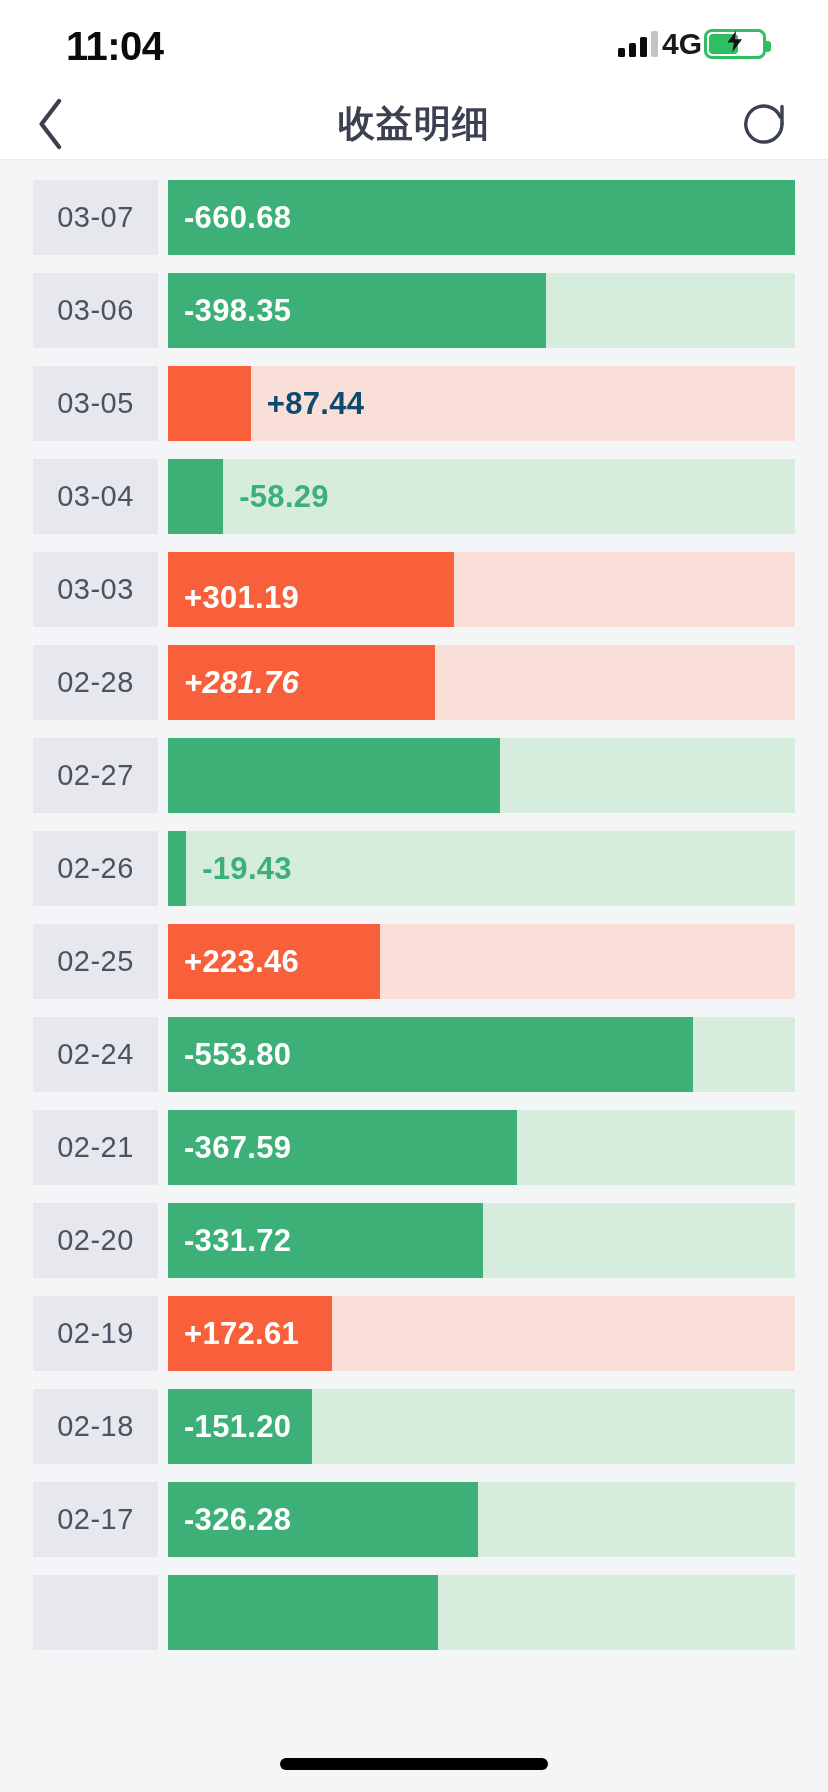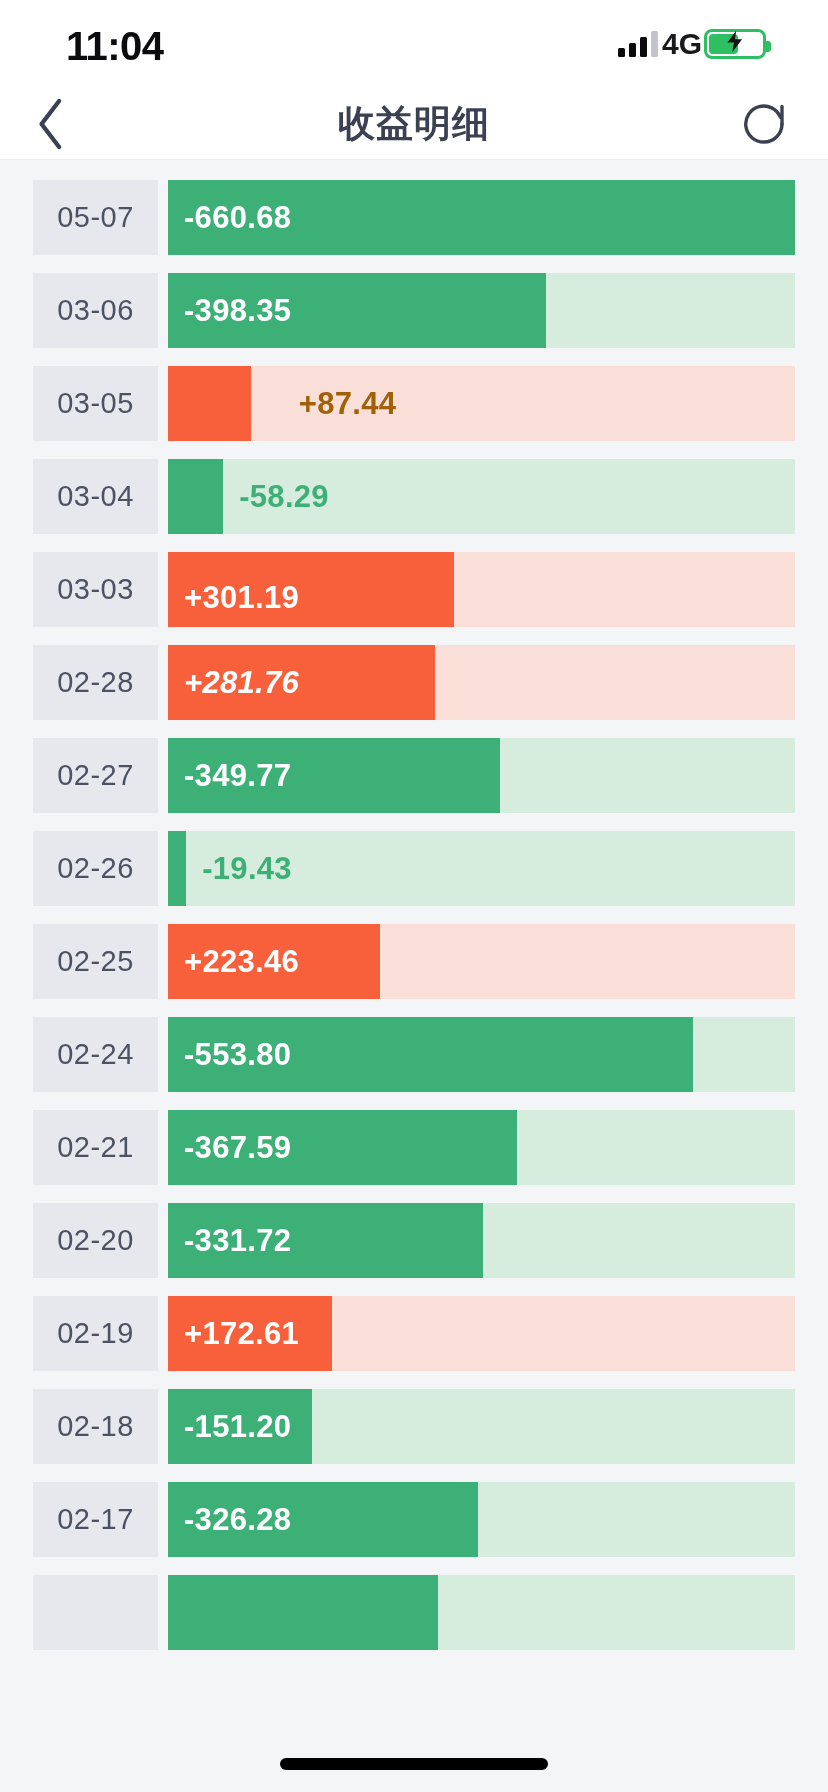--- a/index.html
+++ b/index.html
@@ -206,21 +206,21 @@
     top: 0; bottom: 0;
     display: flex;
     align-items: center;
     font-size: 31px;
     font-weight: 600;
     letter-spacing: 0.3px;
     white-space: nowrap;
   }
   .val.inside { color: #ffffff; }
   .val.outside-neg { color: #3cb077; }
-  .val.outside-pos { color: #a16207; margin-left: 32px; }
+  .val.outside-pos { color: #0c4a6e; }
 
   
   .home-indicator {
     position: absolute;
     left: 50%;
     bottom: 22px;
     transform: translateX(-50%);
     width: 268px;
     height: 12px;
     background: #000000;
@@ -270,21 +270,21 @@
         <svg width="48" height="48" viewBox="0 0 24 24" aria-hidden="true">
           <path d="M20.2 8.6 A9 9 0 1 0 12 21 A9 9 0 0 0 21 12" fill="none" stroke="#3b4152" stroke-width="1.7" stroke-linecap="round"></path>
           <path d="M21 3.2 L21 12" fill="none" stroke="#3b4152" stroke-width="1.7" stroke-linecap="round"></path>
         </svg>
       </span>
     </div>
   </div>
 
   <div class="list" id="rows-container">
       <div class="row">
-        <div class="date-chip">05-07</div>
+        <div class="date-chip">03-07</div>
         <div class="track neg">
           <div class="fill neg" style="width: 100%;"></div>
           <div class="val inside" style="left: 16px;">-660.68</div>
         </div>
       </div>
       <div class="row">
         <div class="date-chip">03-06</div>
         <div class="track neg">
           <div class="fill neg" style="width: 60.3%;"></div>
           <div class="val inside" style="left: 16px;">-398.35</div>
@@ -315,21 +315,20 @@
         <div class="date-chip">02-28</div>
         <div class="track pos">
           <div class="fill pos" style="width: 42.6%;"></div>
           <div class="val inside" style="left: 16px; font-style: italic;">+281.76</div>
         </div>
       </div>
       <div class="row">
         <div class="date-chip">02-27</div>
         <div class="track neg">
           <div class="fill neg" style="width: 52.9%;"></div>
-          <div class="val inside" style="left: 16px;">-349.77</div>
         </div>
       </div>
       <div class="row">
         <div class="date-chip">02-26</div>
         <div class="track neg">
           <div class="fill neg" style="width: 2.9%;"></div>
           <div class="val outside-neg" style="left: calc(2.9% + 16px);">-19.43</div>
         </div>
       </div>
       <div class="row">

